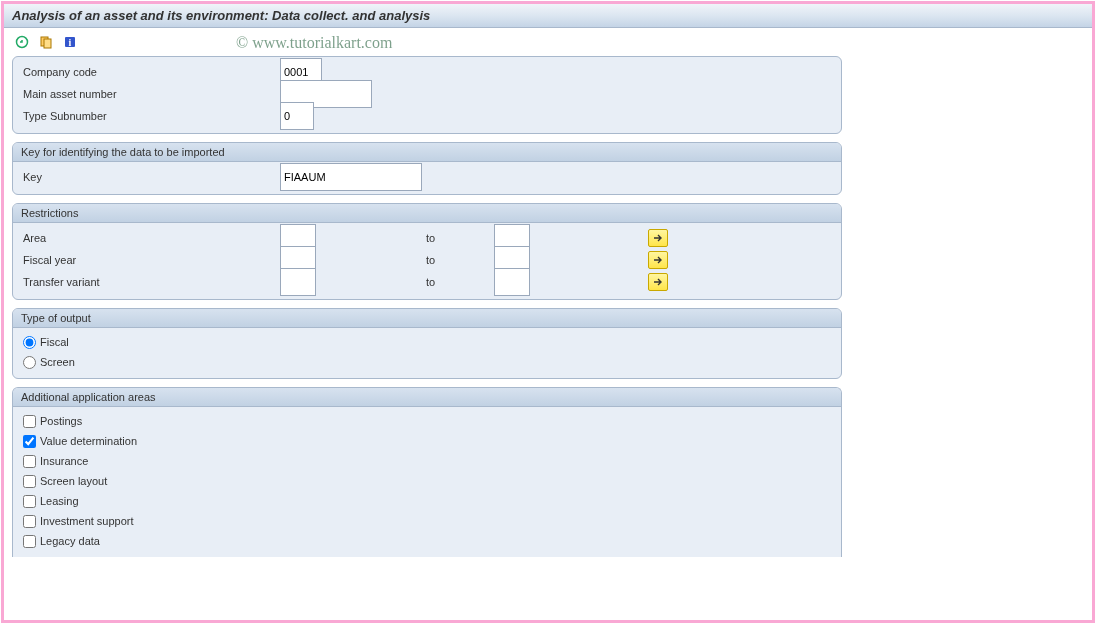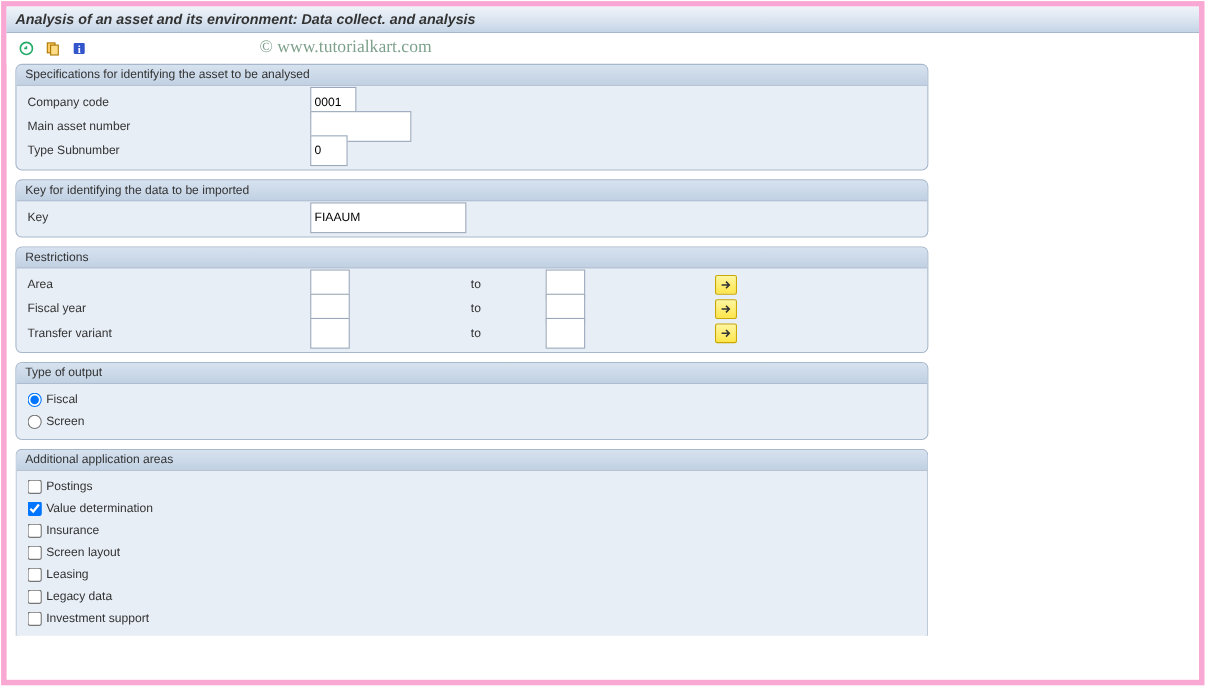--- a/index.html
+++ b/index.html
@@ -7,21 +7,21 @@
       font-family: Arial, Helvetica, sans-serif;
       font-size: 11px;
       background: #fff;
       color: #333;
       width: 1097px;
       height: 625px;
       overflow: hidden;
       position: relative;
     }
     .outer-frame {
-      border: 5px solid #f9a8d4;
+      border: 3px solid #f9a8d4;
       width: 1094px;
       height: 622px;
       margin: 1px;
       background: #fff;
     }
     .title-bar {
       background: linear-gradient(to bottom, #f0f4f9 0%, #dce6f1 50%, #c4d4e6 100%);
       border-bottom: 1px solid #a8b8cc;
       padding: 4px 8px;
       font-weight: bold;
@@ -149,21 +149,20 @@
           <text x="7" y="11" text-anchor="middle" fill="#fff" font-size="10" font-weight="bold" font-family="Georgia">i</text>
         </svg>
     </span>
   </div>
 
   <div class="watermark">© www.tutorialkart.com</div>
 
   <div class="content">
 
     <div class="group">
-      <div class="group-header">Specifications for identifying the asset to be analysed</div>
       <div class="group-body">
         <div class="row">
           <span class="label">Company code</span>
           <input type="text" class="inp-co" value="0001" style="">
         </div>
         <div class="row">
           <span class="label">Main asset number</span>
           <input type="text" class="inp-asset" value="" style="">
         </div>
         <div class="row">
@@ -266,23 +265,23 @@
         <div class="check-row">
           <input type="checkbox" style="">
           <span>Screen layout</span>
         </div>
         <div class="check-row">
           <input type="checkbox" style="">
           <span>Leasing</span>
         </div>
         <div class="check-row">
           <input type="checkbox" style="">
+          <span>Investment support</span>
+        </div>
+        <div class="check-row">
+          <input type="checkbox" style="">
           <span>Legacy data</span>
-        </div>
-        <div class="check-row">
-          <input type="checkbox" style="">
-          <span>Investment support</span>
         </div>
       </div>
     </div>
 
   </div>
 </div>
 
 </body></html>

